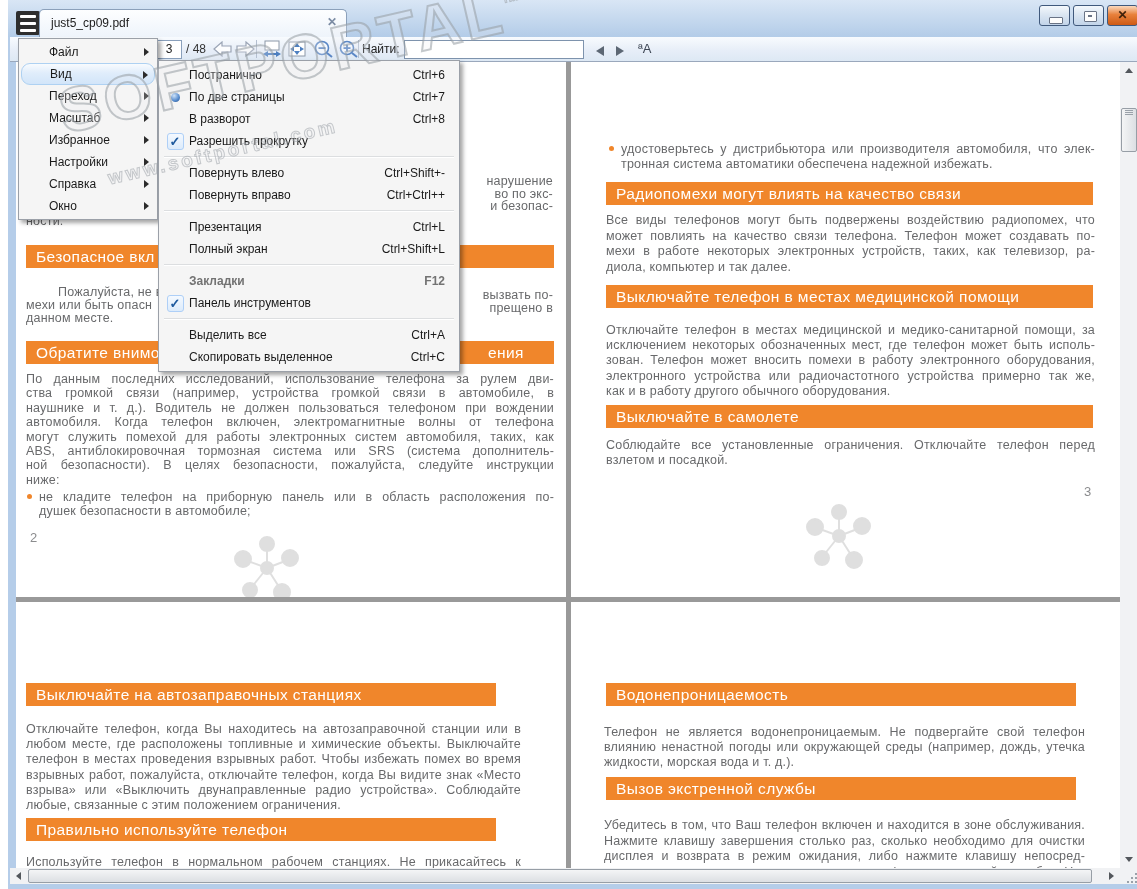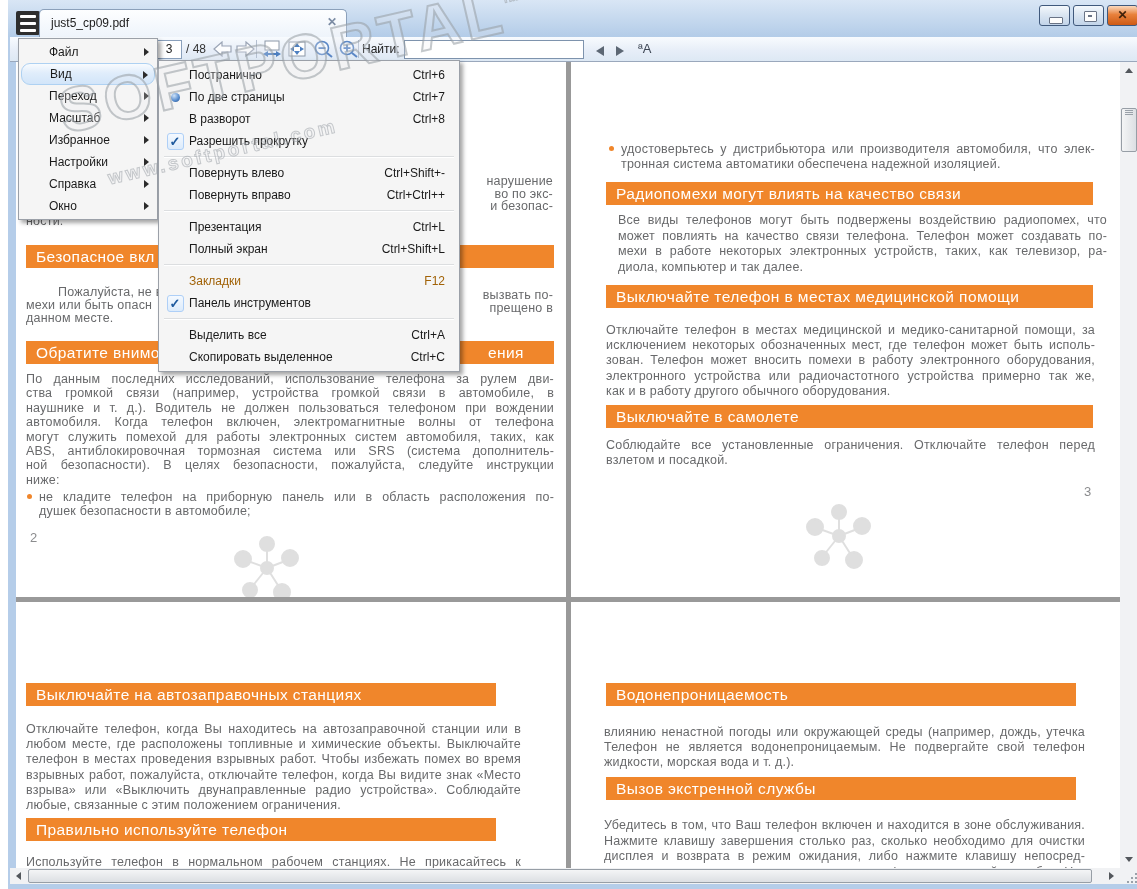--- a/index.html
+++ b/index.html
@@ -74,21 +74,21 @@
   .p2-l3a{top:249px;left:10px;}
   .p2-h2{top:279px;left:10px;width:528px;}
   .p2-h2 .h2b{position:absolute;left:462px;top:0;}
   .p2-para{top:310px;left:10px;width:528px;line-height:14.4px;}
   .p2-bullet{top:428px;left:10px;width:528px;line-height:14.4px;}
   .p2-num{top:468px;left:14px;}
   .p2-flower{top:470px;left:215px;}
   
   .p3-bullet{top:80px;left:37px;width:487px;line-height:15px;}
   .p3-h1{top:120px;left:35px;width:487px;}
-  .p3-para1{top:151px;left:35px;width:489px;line-height:15.6px;margin-left:12px;}
+  .p3-para1{top:151px;left:35px;width:489px;line-height:15.6px;}
   .p3-h2{top:223px;left:35px;width:487px;}
   .p3-para2{top:261px;left:35px;width:489px;line-height:15.2px;}
   .p3-h3{top:343px;left:35px;width:487px;}
   .p3-para3{top:376px;left:35px;width:489px;line-height:15.2px;}
   .p3-num{top:422px;left:513px;}
   .p3-flower{top:438px;left:232px;}
   
   .p4-h1{top:81px;left:10px;width:470px;}
   .p4-para1{top:120px;left:10px;width:495px;line-height:15.2px;}
   .p4-h2{top:216px;left:10px;width:470px;}
@@ -124,21 +124,21 @@
   .mitem{position:relative;height:22px;line-height:22px;font-size:12px;color:#1a1a1a;padding-left:28px;box-sizing:border-box;}
   .mitem:nth-child(2){background:linear-gradient(#f8fbfe,#e0edfb 45%,#d2e5f9);border:1px solid #aed1f2;border-radius:9px;line-height:20px;}
   .marrow{position:absolute;right:6px;top:7px;width:0;height:0;border-style:solid;
     border-width:4px 0 4px 5px;border-color:transparent transparent transparent #2c2c2c;}
   .submenu{position:absolute;left:150px;top:60px;width:302px;background:#f5f5f5;
     border:1px solid #9ba0a8;box-shadow:3px 3px 4px rgba(0,0,0,.35);padding:3px 2px;box-sizing:border-box;z-index:41;}
   .srow{display:flex;align-items:center;height:22px;font-size:12px;color:#1a1a1a;}
   .srow .gut{width:28px;flex:none;display:flex;justify-content:center;align-items:center;}
   .srow .slbl{flex:1;}
   .srow .ssc{padding-right:12px;color:#1a1a1a;}
-  .srow.dis .slbl,.srow.dis .ssc{color:#a16207;}
+  .srow.dis .slbl,.srow.dis .ssc{color:#737373;font-weight:bold;}
   .ssep{height:1px;background:#dcdee0;border-bottom:1px solid #fff;margin:4px 3px;}
   .radio{width:9px;height:9px;border-radius:50%;
     background:radial-gradient(circle at 35% 30%, #cfe3f8, #5b8fd0 55%, #1c4a86);}
   .checkbox{width:17px;height:17px;border:1px solid #aecff7;border-radius:3px;box-sizing:border-box;
     background:linear-gradient(#f4f9ff,#dcebfb);color:#1e5a9e;font-size:13px;font-weight:bold;
     text-align:center;line-height:15px;}
 
   
   .wm{position:absolute;z-index:60;pointer-events:none;color:rgba(235,238,241,.22);
     -webkit-text-stroke:2px rgba(150,156,162,.55);font-weight:bold;white-space:nowrap;}
@@ -271,21 +271,21 @@
             <circle cx="12" cy="27" r="8"></circle>
         </g>
       </svg>
     </div>
 
     <div class="page" id="p3">
       <div class="bullet p3-bullet">
         <span class="dot"></span>
         <div class="tblock btext">
             <div class="pline">удостоверьтесь у дистрибьютора или производителя автомобиля, что элек-</div>
-            <div class="pline last">тронная система автоматики обеспечена надежной изоляцией.</div>
+            <div class="pline last">тронная система автоматики обеспечена надежной избежать.</div>
           </div>
       </div>
       <div class="ohead p3-h1">Радиопомехи могут влиять на качество связи</div>
       <div class="tblock p3-para1">
 
       <div class="pline">Все виды телефонов могут быть подвержены воздействию радиопомех, что</div>
           <div class="pline">может повлиять на качество связи телефона. Телефон может создавать по-</div>
           <div class="pline">мехи в работе некоторых электронных устройств, таких, как телевизор, ра-</div>
           <div class="pline last">диола, компьютер и так далее.</div>
         </div>
@@ -337,22 +337,22 @@
       <div class="tblock jall p4-para2">
 
       <div class="pline last">Используйте телефон в нормальном рабочем станциях. Не прикасайтесь к</div>
         </div>
     </div>
 
     <div class="page" id="p5">
       <div class="ohead p5-h1">Водонепроницаемость</div>
       <div class="tblock p5-para1">
 
-      <div class="pline">влиянию ненастной погоды или окружающей среды (например, дождь, утечка</div>
-          <div class="pline">Телефон не является водонепроницаемым. Не подвергайте свой телефон</div>
+      <div class="pline">Телефон не является водонепроницаемым. Не подвергайте свой телефон</div>
+          <div class="pline">влиянию ненастной погоды или окружающей среды (например, дождь, утечка</div>
           <div class="pline last">жидкости, морская вода и т. д.).</div>
         </div>
       <div class="ohead p5-h2">Вызов экстренной службы</div>
       <div class="tblock jall p5-para2">
 
       <div class="pline">Убедитесь в том, что Ваш телефон включен и находится в зоне обслуживания.</div>
           <div class="pline">Нажмите клавишу завершения столько раз, сколько необходимо для очистки</div>
           <div class="pline">дисплея и возврата в режим ожидания, либо нажмите клавишу непосред-</div>
           <div class="pline last">ственно номера, затем введите номер телефона экстренной службы. На-</div>
         </div>

